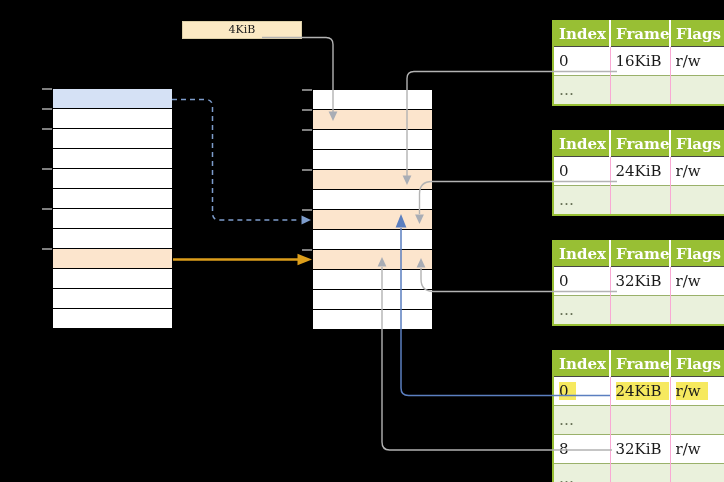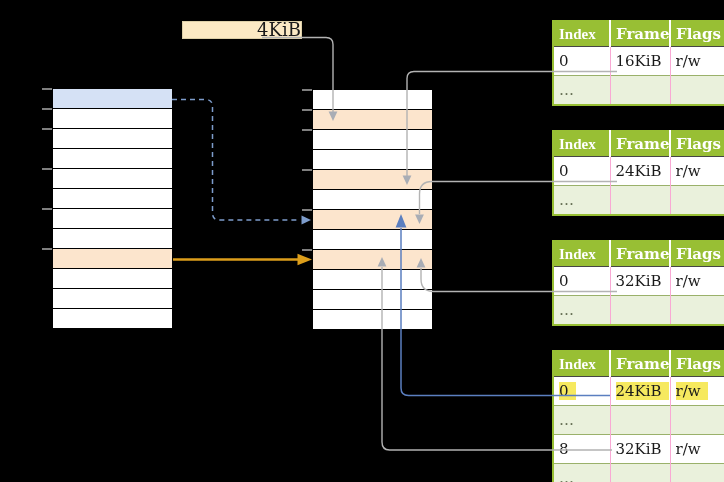--- a/index.html
+++ b/index.html
@@ -9,29 +9,29 @@
   
   .mem-col{position:absolute;width:119px;}
   .mem-row{height:20px;background:var(--row_white);border-bottom:1px solid var(--grid_black);
            box-sizing:border-box;}
   .mem-row:first-child{border-top:1px solid var(--grid_black);}
   .tick{position:absolute;left:-11px;width:10px;height:2px;background:var(--tick_gray);}
 
   
   #size-label{position:absolute;left:182px;top:21px;width:120px;height:18px;
               background:var(--label_cream);border:1px solid #dccfa8;box-sizing:border-box;
-              font-size:18px;color:#1a1a1a;text-align:right;line-height:16px;}
+              font-size:11px;color:#1a1a1a;text-align:center;line-height:16px;}
 
   
   .ptable{position:absolute;left:552px;width:172px;border-collapse:collapse;
           border:2px solid var(--table_header_green);table-layout:fixed;}
   .ptable col.c-index{width:57px}.ptable col.c-frame{width:60px}.ptable col.c-flags{width:55px}
   .ptable th{background:var(--table_header_green);color:#fff;font-weight:bold;font-size:15px;
              text-align:left;padding:1px 3px 1px 5px;height:22px;border-left:2px solid #fff;}
-  .ptable th:first-child{border-left:none;font-family:Liberation Serif, serif;}
+  .ptable th:first-child{border-left:none;}
   .ptable td{background:#fff;color:#1a1a1a;font-size:15px;padding:1px 3px 1px 5px;height:26px;
              border-left:1px solid #f9a8d4;border-top:1px solid #9ab16a;vertical-align:middle;}
   .ptable td:first-child{border-left:none;}
   .ptable tbody tr:first-child td{border-top:1px solid #454545;}
   .ptable tr.dots td{background:var(--table_ellipsis_green);color:#667055;letter-spacing:1px;}
   .hl{background:var(--highlight_yellow);padding:0 7px 0 0;}
 
   
   #overlay{position:absolute;left:0;top:0;width:724px;height:482px;pointer-events:none;}
   .cg{fill:none;stroke:var(--connector_gray);stroke-width:1.4;}

